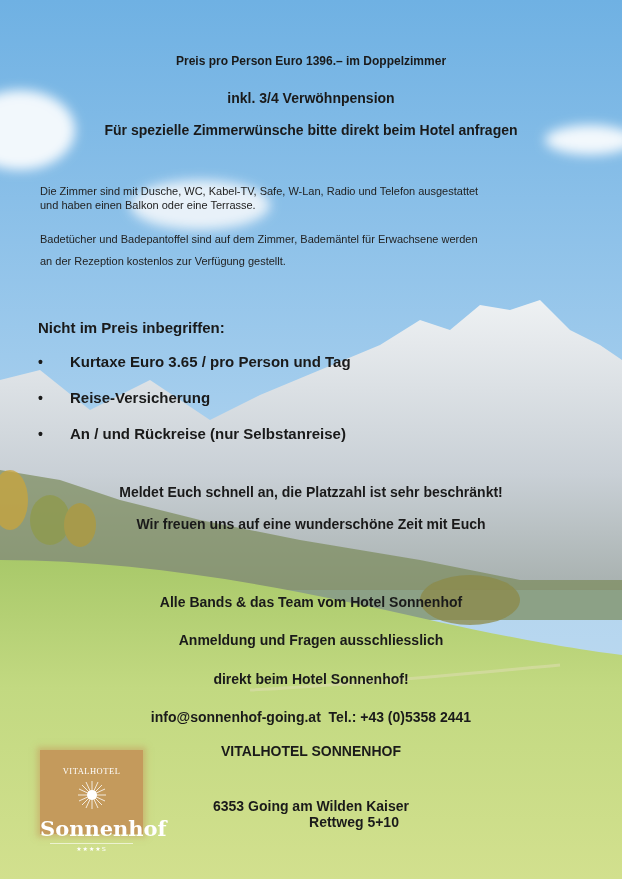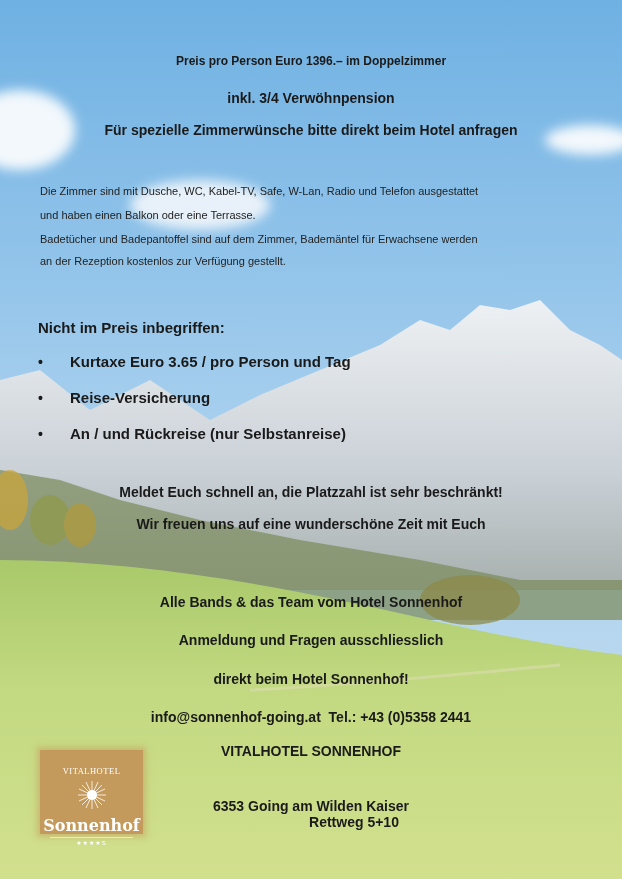--- a/index.html
+++ b/index.html
@@ -20,21 +20,21 @@
   .list .bullet { width: 32px; display: inline-block; font-size: 14px; }
   .big { font-size: 14px; }
   .logo {
     position: absolute; left: 40px; top: 750px; width: 103px; height: 84px;
     background: #c49a5c; filter: blur(0.3px);
     box-shadow: 0 0 6px 3px rgba(196,154,92,0.55);
     color: #fff; text-align: center;
   }
   .logo .l1 { font-family: "Liberation Serif", serif; font-size: 8.5px; letter-spacing: 0.5px; margin-top: 16px; }
   .logo .sun { margin: 4px auto 0; width: 30px; height: 30px; }
-  .logo .l2 { font-family: "DejaVu Serif", serif; font-weight: bold; font-size: 16px; margin-top: 2px; text-align: center; }
+  .logo .l2 { font-family: "DejaVu Serif", serif; font-weight: bold; font-size: 21px; margin-top: 2px; text-align: center; }
   .logo .l3 { font-size: 6px; letter-spacing: 1px; border-top: 1px solid rgba(255,255,255,0.6); margin: 2px 10px 0; padding-top: 1px; }
 </style>
 </head>
 <body>
 
 <div class="bg">
   <svg viewBox="0 0 622 879" xmlns="http://www.w3.org/2000/svg">
     <defs>
       <linearGradient id="sky" x1="0" y1="0" x2="0" y2="1">
         <stop offset="0" stop-color="#6fb1e3"></stop>
@@ -72,21 +72,21 @@
     <path d="M0,560 C150,560 300,590 430,620 C520,640 580,650 622,655 L622,879 L0,879 Z" fill="url(#grass)"></path>
     <path d="M250,690 C350,685 450,675 560,665" stroke="#d7dba6" stroke-width="3" fill="none" opacity="0.7"></path>
   </svg>
 </div>
 
 <div class="txt h1" style="top:54px;">Preis pro Person Euro 1396.– im Doppelzimmer</div>
 <div class="txt h2" style="top:90px;">inkl. 3/4 Verwöhnpension</div>
 <div class="txt h2" style="top:122px;">Für spezielle Zimmerwünsche bitte direkt beim Hotel anfragen</div>
 
 <div class="small" style="top:180px;">Die Zimmer sind mit Dusche, WC, Kabel-TV, Safe, W-Lan, Radio und Telefon ausgestattet</div>
-<div class="small" style="top:204px;">und haben einen Balkon oder eine Terrasse.</div>
+<div class="small" style="top:194px;">und haben einen Balkon oder eine Terrasse.</div>
 <div class="small" style="top:228px;">Badetücher und Badepantoffel sind auf dem Zimmer, Bademäntel für Erwachsene werden</div>
 <div class="small" style="top:250px;">an der Rezeption kostenlos zur Verfügung gestellt.</div>
 
 <div class="list">
   <div class="head">Nicht im Preis inbegriffen:</div>
   <div class="li">
     <span class="bullet">•</span>
     <span>Kurtaxe Euro 3.65 / pro Person und Tag</span>
   </div>
   <div class="li">

